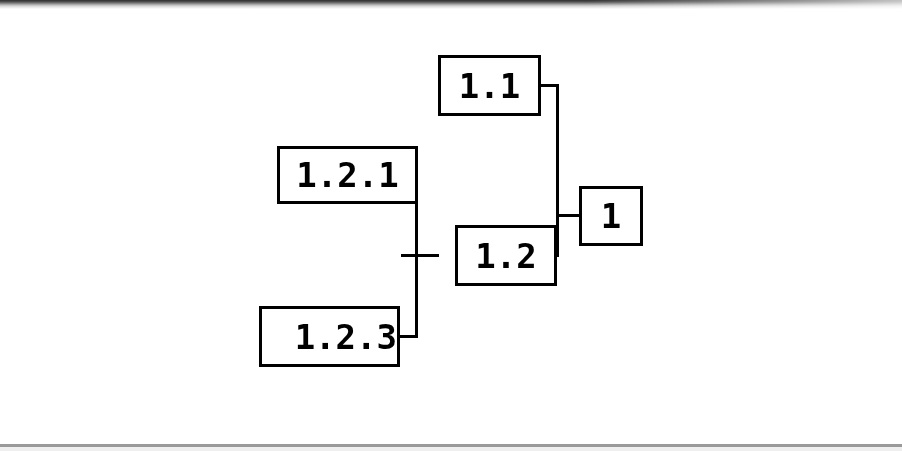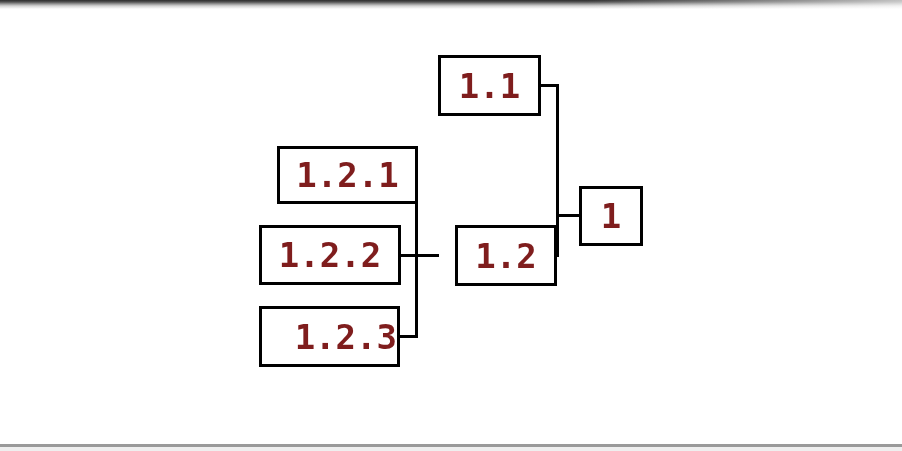--- a/index.html
+++ b/index.html
@@ -31,21 +31,21 @@
     box-sizing: border-box;
     background: #ffffff;
     border: 3px solid #000000;
     display: flex;
     align-items: center;
     justify-content: center;
   }
   .node .label {
     font-size: 34px;
     font-weight: bold;
-    color: #7f1d1d;
+    color: #000000;
     white-space: nowrap;
     line-height: 1;
   }
   .edge { position: absolute; background: #000000; }
 
   
   .n-1-1   { left: 438px; top: 55px;  width: 103px; height: 61px; }
   .n-1-2-1 { left: 277px; top: 146px; width: 141px; height: 58px; }
   .n-1-2-2 { left: 259px; top: 225px; width: 142px; height: 60px; }
   .n-1-2-3 { left: 259px; top: 306px; width: 141px; height: 61px; justify-content: flex-end; }
@@ -77,23 +77,20 @@
   <div class="edge e-stub-1-2-1"></div>
   <div class="edge e-stub-1-2-2"></div>
   <div class="edge e-stub-1-2-3"></div>
 
   <div class="node n-1-1">
     <span class="label">1.1</span>
   </div>
   <div class="node n-1-2-1">
     <span class="label">1.2.1</span>
   </div>
-  <div class="node n-1-2-2">
-    <span class="label">1.2.2</span>
-  </div>
   <div class="node n-1-2-3">
     <span class="label">1.2.3</span>
   </div>
   <div class="node n-1-2">
     <span class="label">1.2</span>
   </div>
   <div class="node n-1">
     <span class="label">1</span>
   </div>
 

